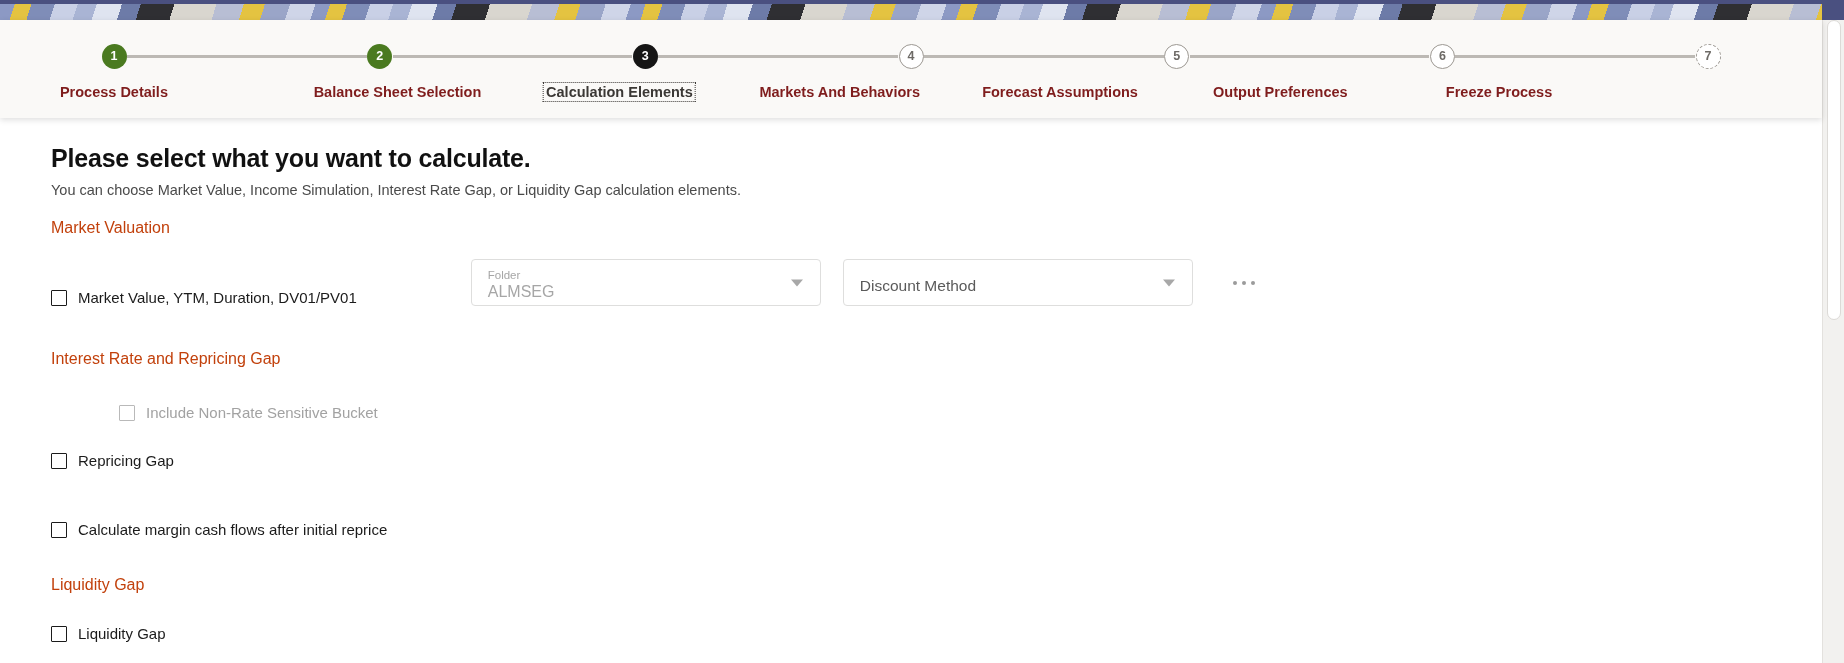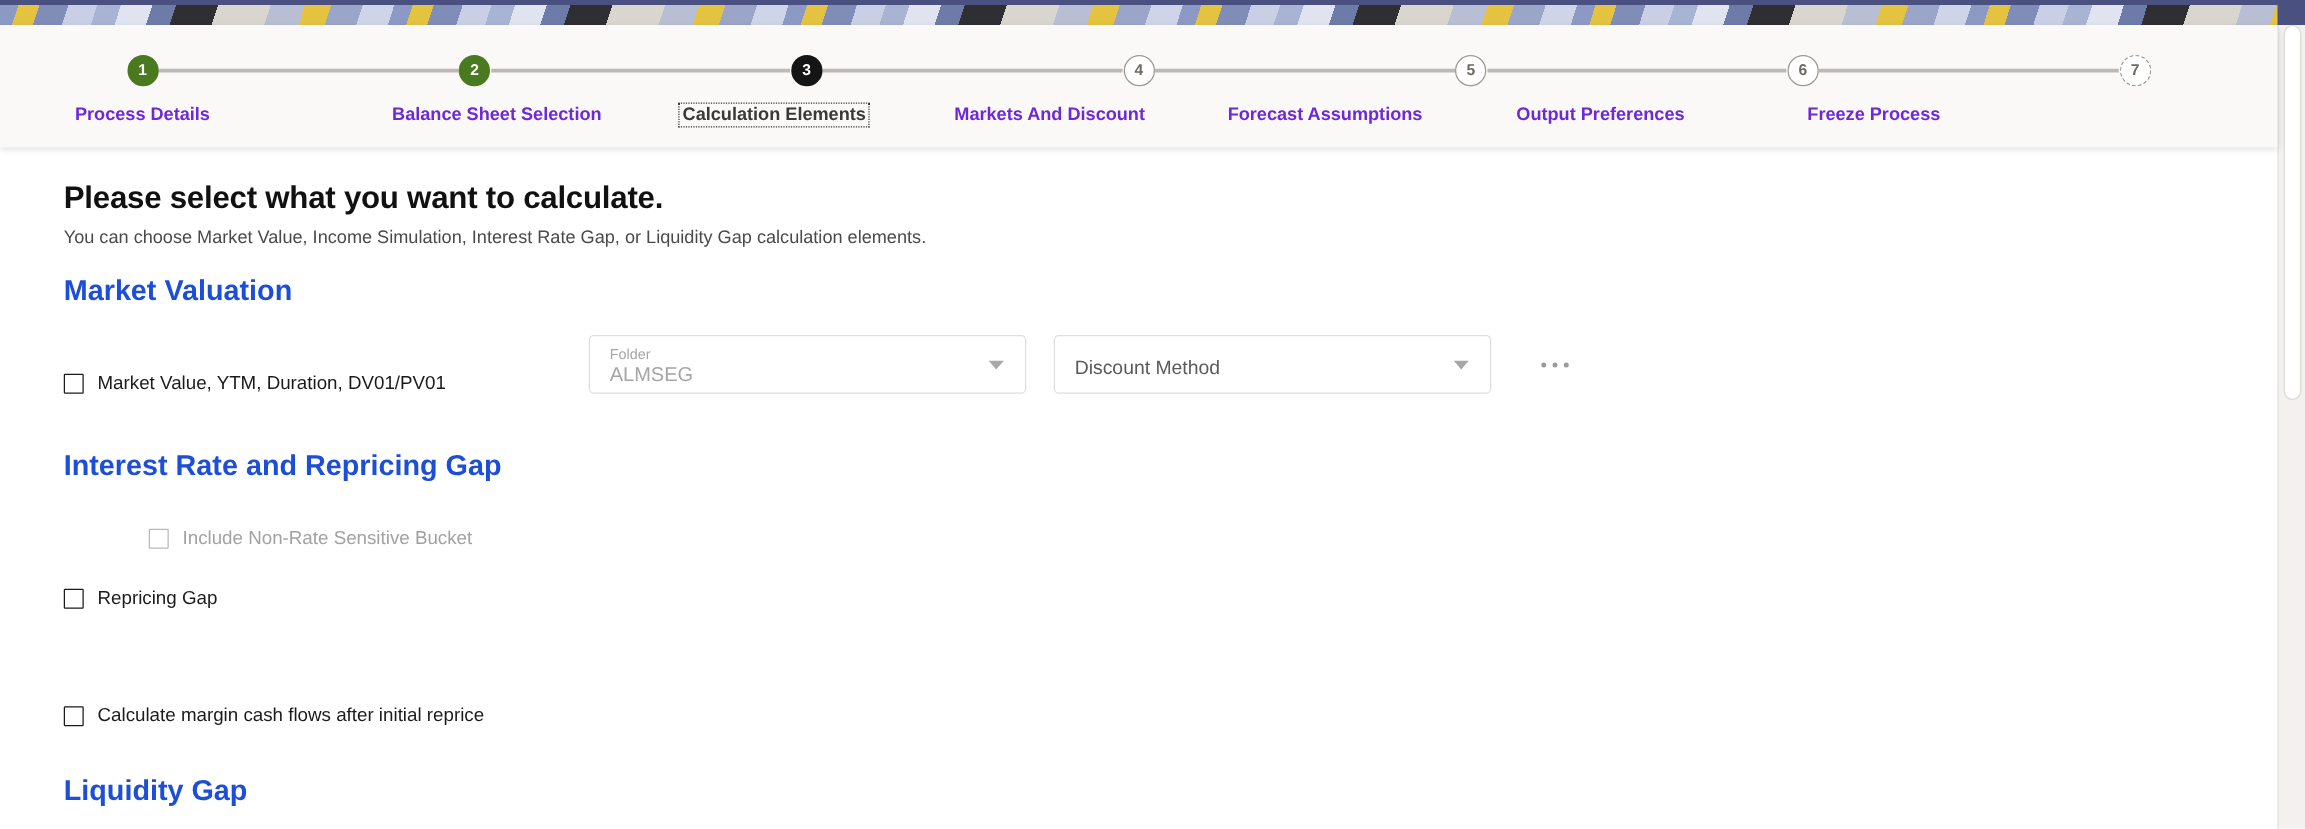--- a/index.html
+++ b/index.html
@@ -115,21 +115,21 @@
     width: 100%;
     margin-top: 14px;
     height: 22px;
   }
   .step-label {
     position: absolute;
     transform: translateX(-50%);
     white-space: nowrap;
     font-size: 14.5px;
     font-weight: bold;
-    color: #6d28d9;
+    color: #7f1d1d;
     font-family: "Liberation Sans", sans-serif;
     padding: 1px 2px;
   }
   .step-label.active {
     color: #3b3835;
     outline: 1px dotted #3b3835;
   }
 
   
   .content {
@@ -148,23 +148,23 @@
     color: #111111;
     letter-spacing: -0.2px;
   }
   p.page-sub {
     margin-top: 9px;
     font-size: 14.5px;
     color: #4a4a4a;
   }
 
   h2.section-title {
-    font-size: 23px;
-    font-weight: bold;
-    color: #1d4ed8;
+    font-size: 16px;
+    font-weight: normal;
+    color: #c2410c;
     margin-top: 21px;
   }
 
   .row {
     display: flex;
     align-items: flex-end;
     min-height: 26px;
   }
 
   .cb-row { margin-top: 22px; }
@@ -314,21 +314,21 @@
 
         <div class="step-node">
           <div class="circle future">7</div>
         </div>
       </div>
 
       <div class="labels">
         <div class="step-label" style="left:0.8%;">Process Details</div>
         <div class="step-label" style="left:18.3%;">Balance Sheet Selection</div>
         <div class="step-label active" style="left:32.0%;">Calculation Elements</div>
-        <div class="step-label" style="left:45.6%;">Markets And Discount</div>
+        <div class="step-label" style="left:45.6%;">Markets And Behaviors</div>
         <div class="step-label" style="left:59.2%;">Forecast Assumptions</div>
         <div class="step-label" style="left:72.8%;">Output Preferences</div>
         <div class="step-label" style="left:86.3%;">Freeze Process</div>
       </div>
 
     </div>
   </div>
 
   <div class="content">
     <div class="content-inner">
@@ -369,21 +369,21 @@
       <div class="row indent" style="margin-top:27px;">
         <div class="checkbox disabled"></div>
         <span class="cb-label disabled">Include Non-Rate Sensitive Bucket</span>
       </div>
 
       <div class="row cb-row">
         <div class="checkbox"></div>
         <span class="cb-label">Repricing Gap</span>
       </div>
 
-      <div class="row" style="margin-top:68px;">
+      <div class="row" style="margin-top:43px;">
         <div class="checkbox"></div>
         <span class="cb-label">Calculate margin cash flows after initial reprice</span>
       </div>
 
       <h2 class="section-title" style="margin-top:38px;">Liquidity Gap</h2>
 
       <div class="row cb-row">
         <div class="checkbox"></div>
         <span class="cb-label">Liquidity Gap</span>
       </div>

